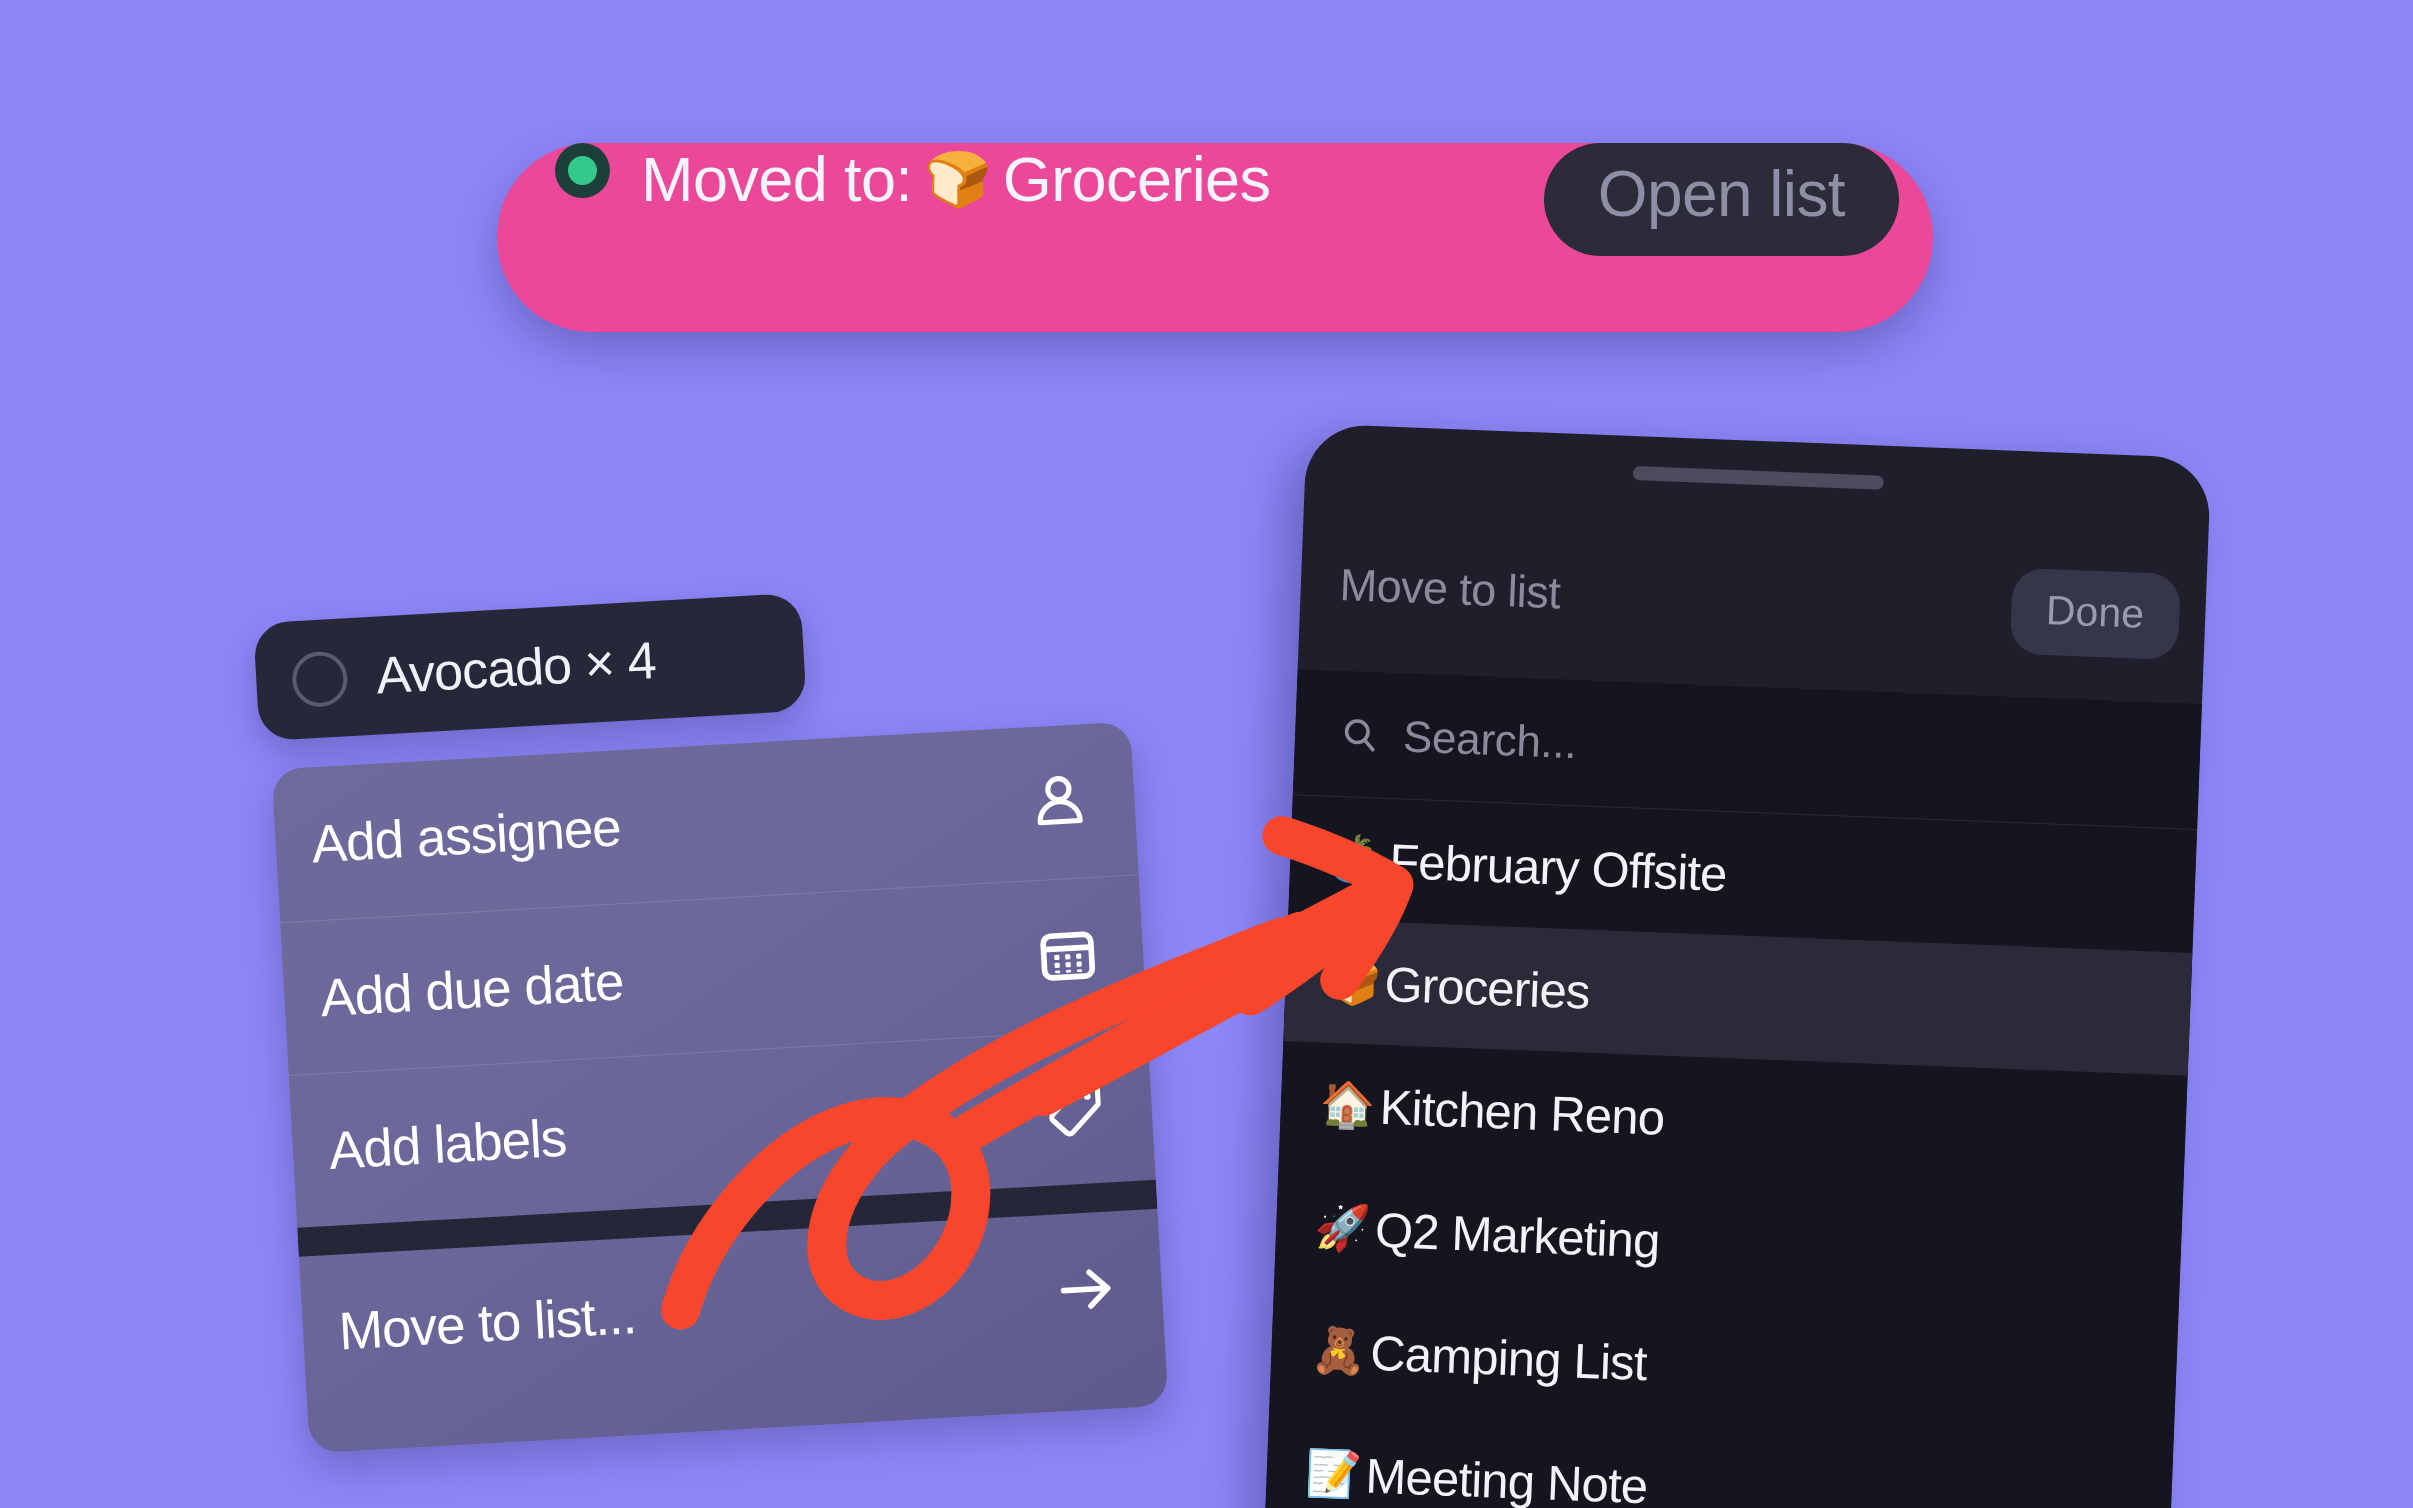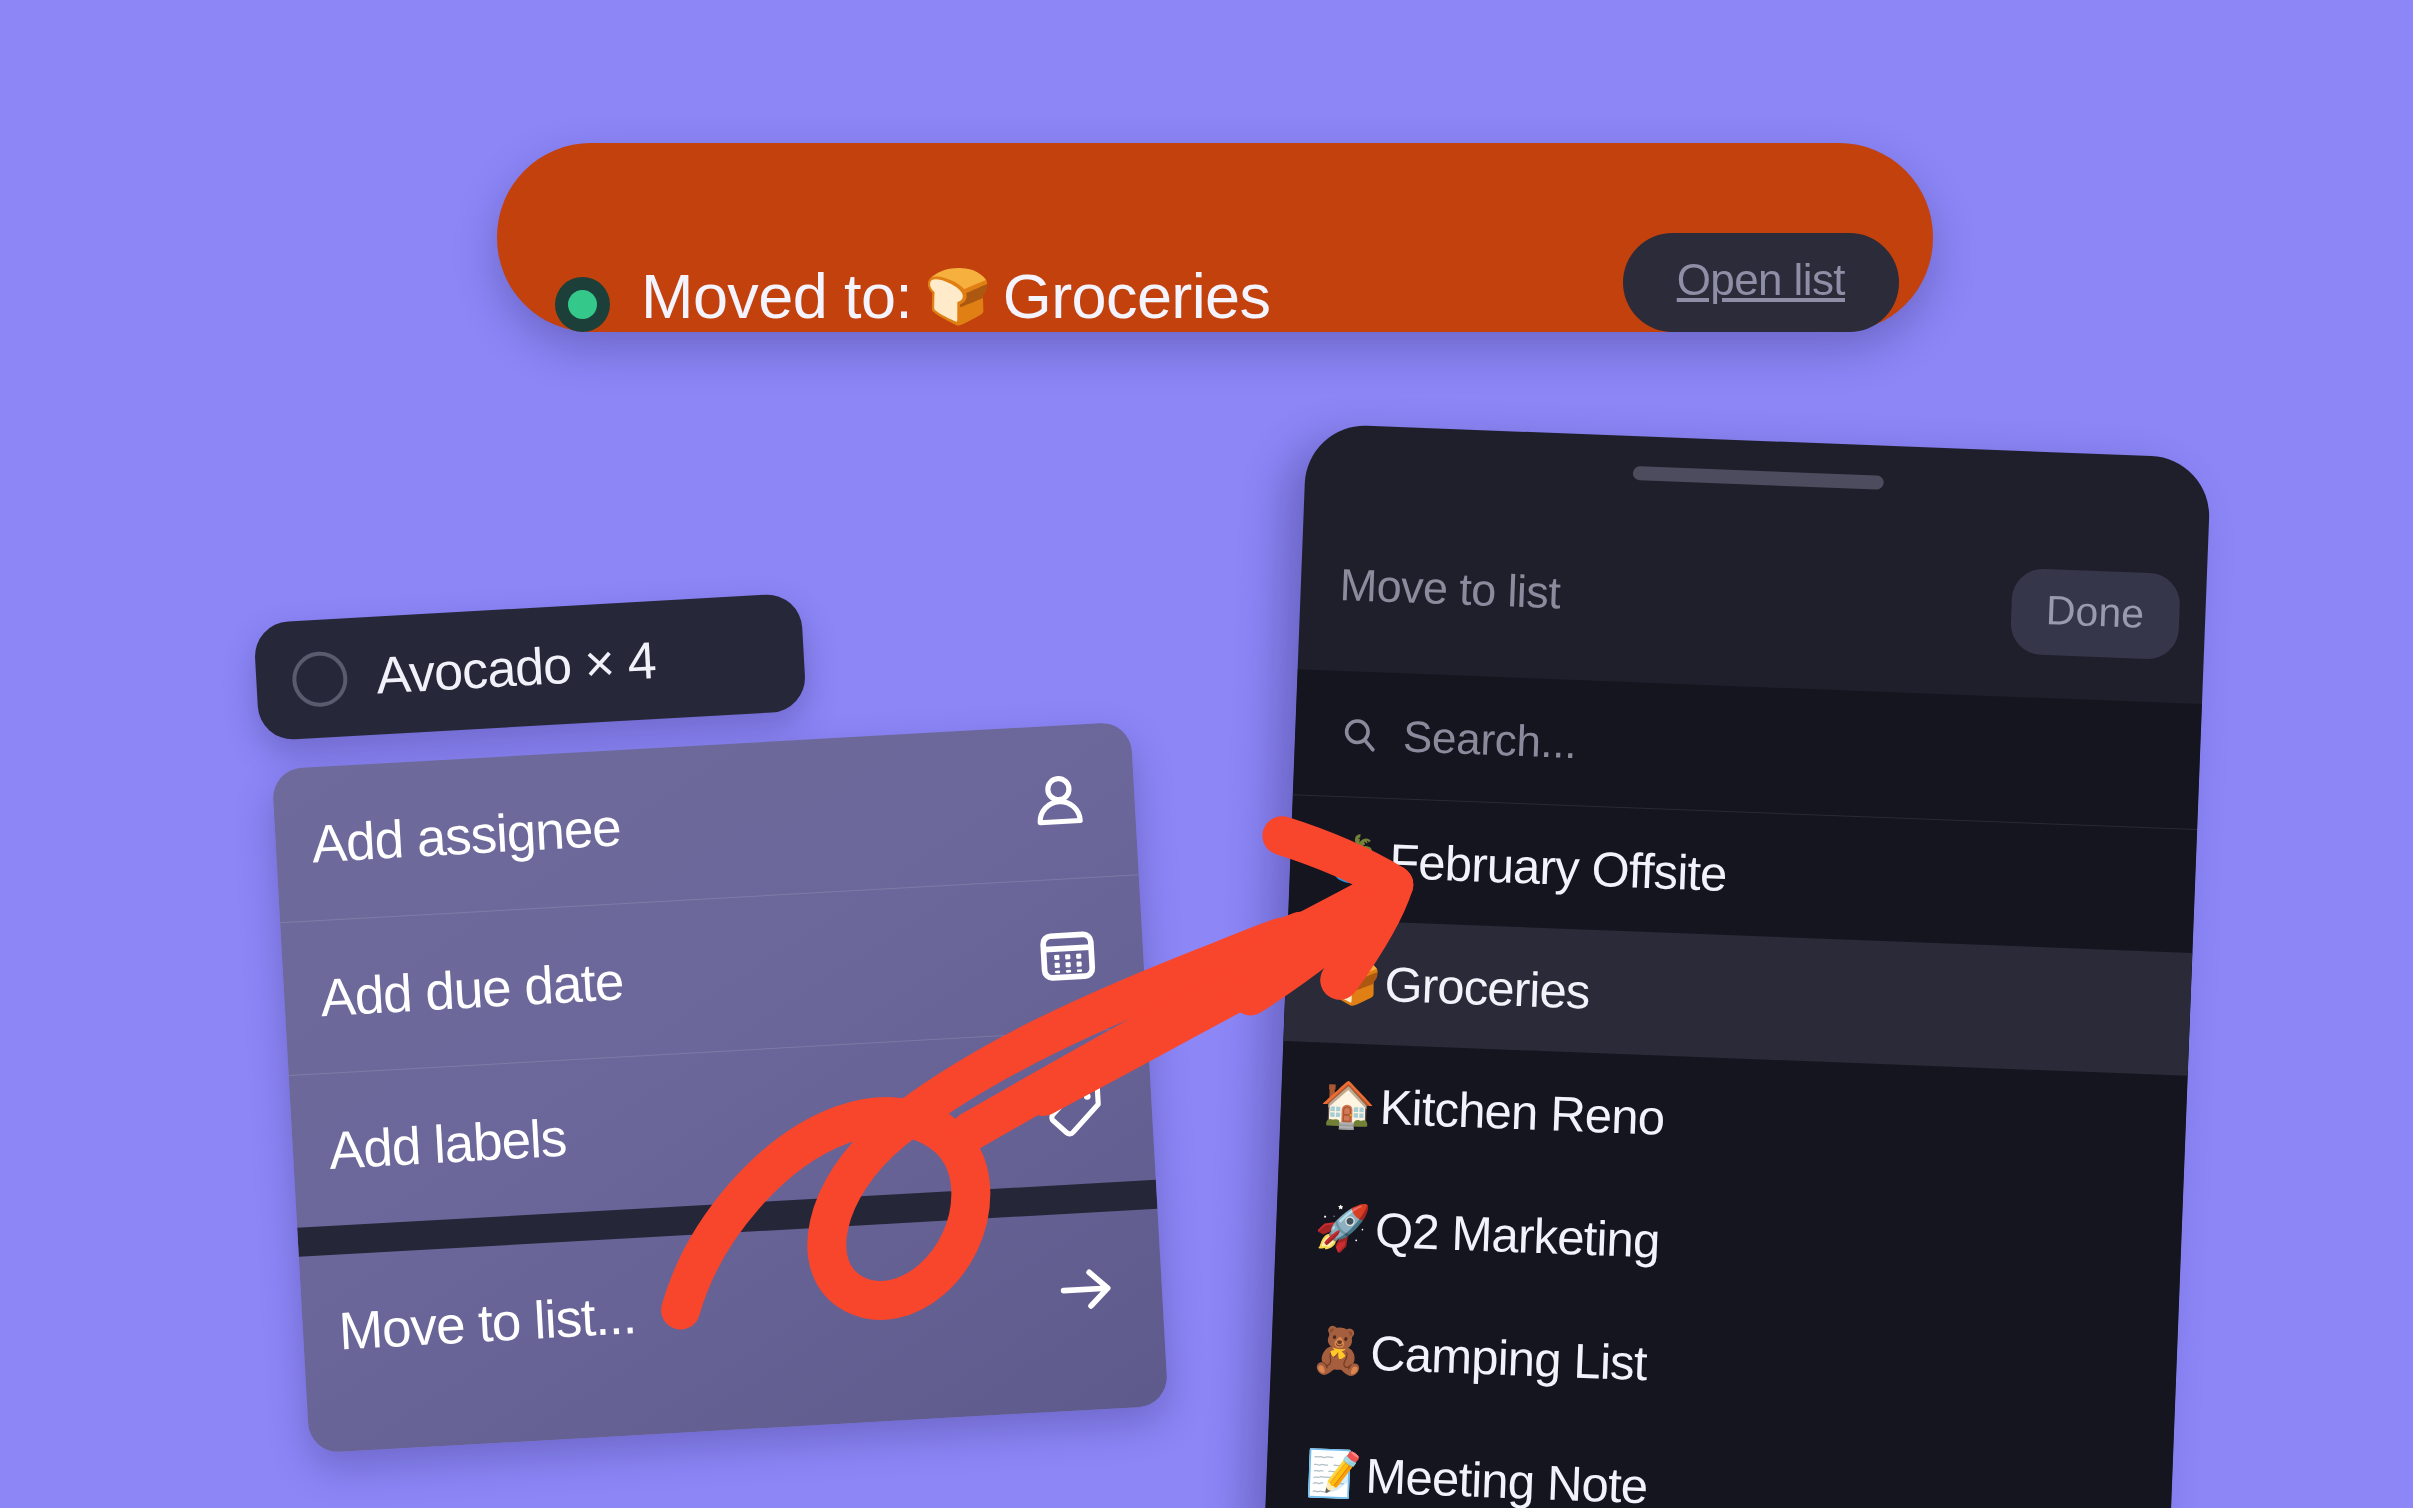--- a/index.html
+++ b/index.html
@@ -9,23 +9,23 @@
     font-family:"Liberation Sans", sans-serif;
     position:relative;
   }
   .stage { position:absolute; inset:0; }
 
   
   .toast {
     position:absolute;
     left:497px; top:143px;
     width:1436px; height:189px;
-    background:#c2410c;
+    background:#ec4899;
     border-radius:94px;
-    display:flex; align-items:flex-end;
+    display:flex; align-items:flex-start;
     padding:0 34px 0 58px;
     box-shadow:0 17.6px 44px rgba(30,24,80,.28);
   }
   .toast-dot-ring {
     width:55px; height:55px; border-radius:50%;
     background:#1d3f39;
     display:flex; align-items:center; justify-content:center;
     flex:0 0 auto;
   }
   .toast-dot-core { width:29.5px; height:29.5px; border-radius:50%; background:#34c98b; }
@@ -36,28 +36,27 @@
     letter-spacing:-0.6px;
     white-space:nowrap;
     display:flex; align-items:center; gap:0;
   }
   .toast-msg .tx { }
   .toast-emoji { font-size:54px; margin:0 11.3px 0 12.6px; line-height:1; }
   .toast-open-btn {
     margin-left:auto;
     background:#2b2b3a;
     color:#8e8ea6;
-    font-size:44px;
+    font-size:64px;
     letter-spacing:-0.6px;
     border-radius:69px;
-    padding:25px 54px 30px 54px;
+    padding:19px 54px 30px 54px;
     border:none;
     line-height:1;
     white-space:nowrap;
-    text-decoration:underline;
   }
 
   
   .phone-wrap {
     position:absolute;
     left:1307px; top:427px;
     width:905px; height:1106px;
     transform: rotate(2.2deg);
     transform-origin: 10% 0%;
   }

